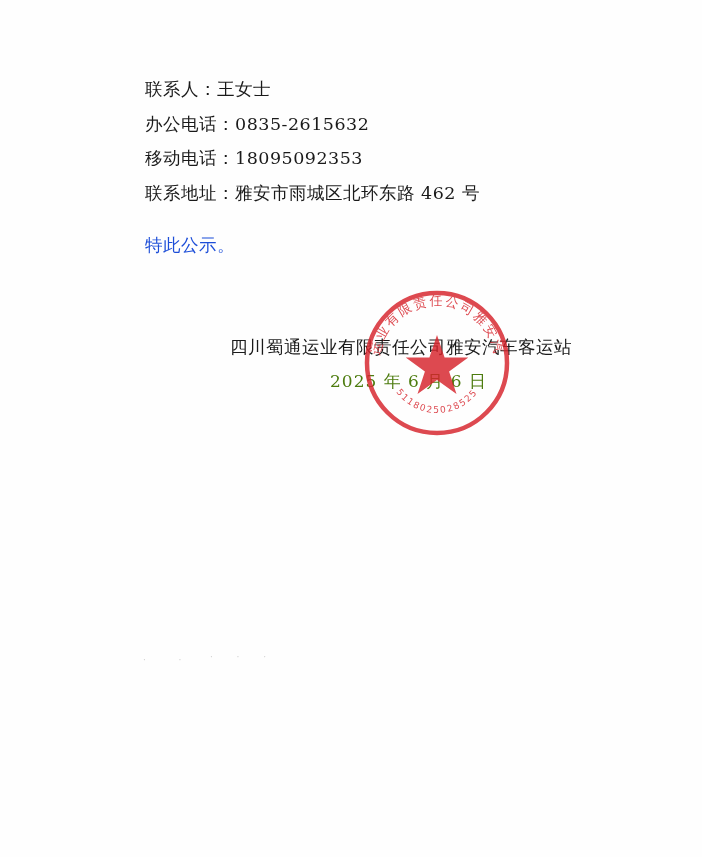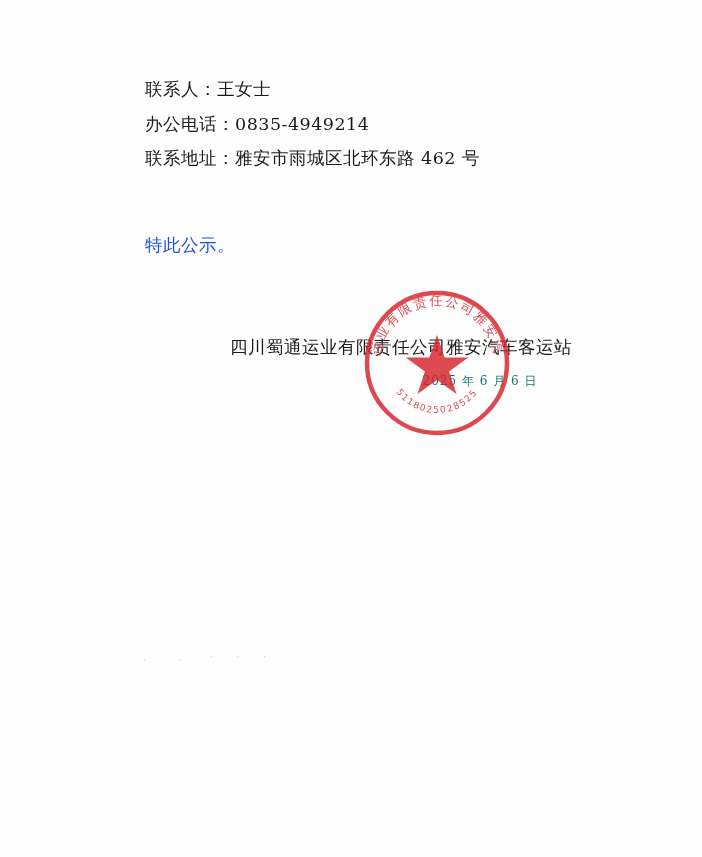--- a/index.html
+++ b/index.html
@@ -66,26 +66,26 @@
 
   .sign-company {
     font-size: 17.5px;
     line-height: 34px;
     letter-spacing: 0.5px;
     color: #1a1a1a;
     white-space: pre;
   }
 
   .sign-date {
-    font-size: 12px;
+    font-size: 17px;
     line-height: 34px;
     letter-spacing: 1px;
-    color: #0f766e;
+    color: #4d7c0f;
     white-space: pre;
-    text-align: center;
+    text-align: left;
     width: 300px;
     margin-left: 100px;
   }
 
   
   .seal {
     position: absolute;
     left: 361px;
     top: 287px;
     width: 152px;
@@ -111,21 +111,22 @@
   .smudge-2 { left: 210px; top: 652px; }
 </style>
 </head>
 <body>
 
 <div class="page">
   <div class="doc-body">
 
     <div class="contact-block">
       <div class="contact-line">联系人：王女士</div>
-      <div class="contact-line">办公电话：0835-4949214</div>
+      <div class="contact-line">办公电话：0835-2615632</div>
+      <div class="contact-line">移动电话：18095092353</div>
       <div class="contact-line">联系地址：雅安市雨城区北环东路 462 号</div>
     </div>
 
     <div class="notice-line">特此公示。</div>
 
     <div class="signature-block">
       <div class="sign-company">四川蜀通运业有限责任公司雅安汽车客运站</div>
       <div class="sign-date">2025 年 6 月 6 日</div>
     </div>
 

